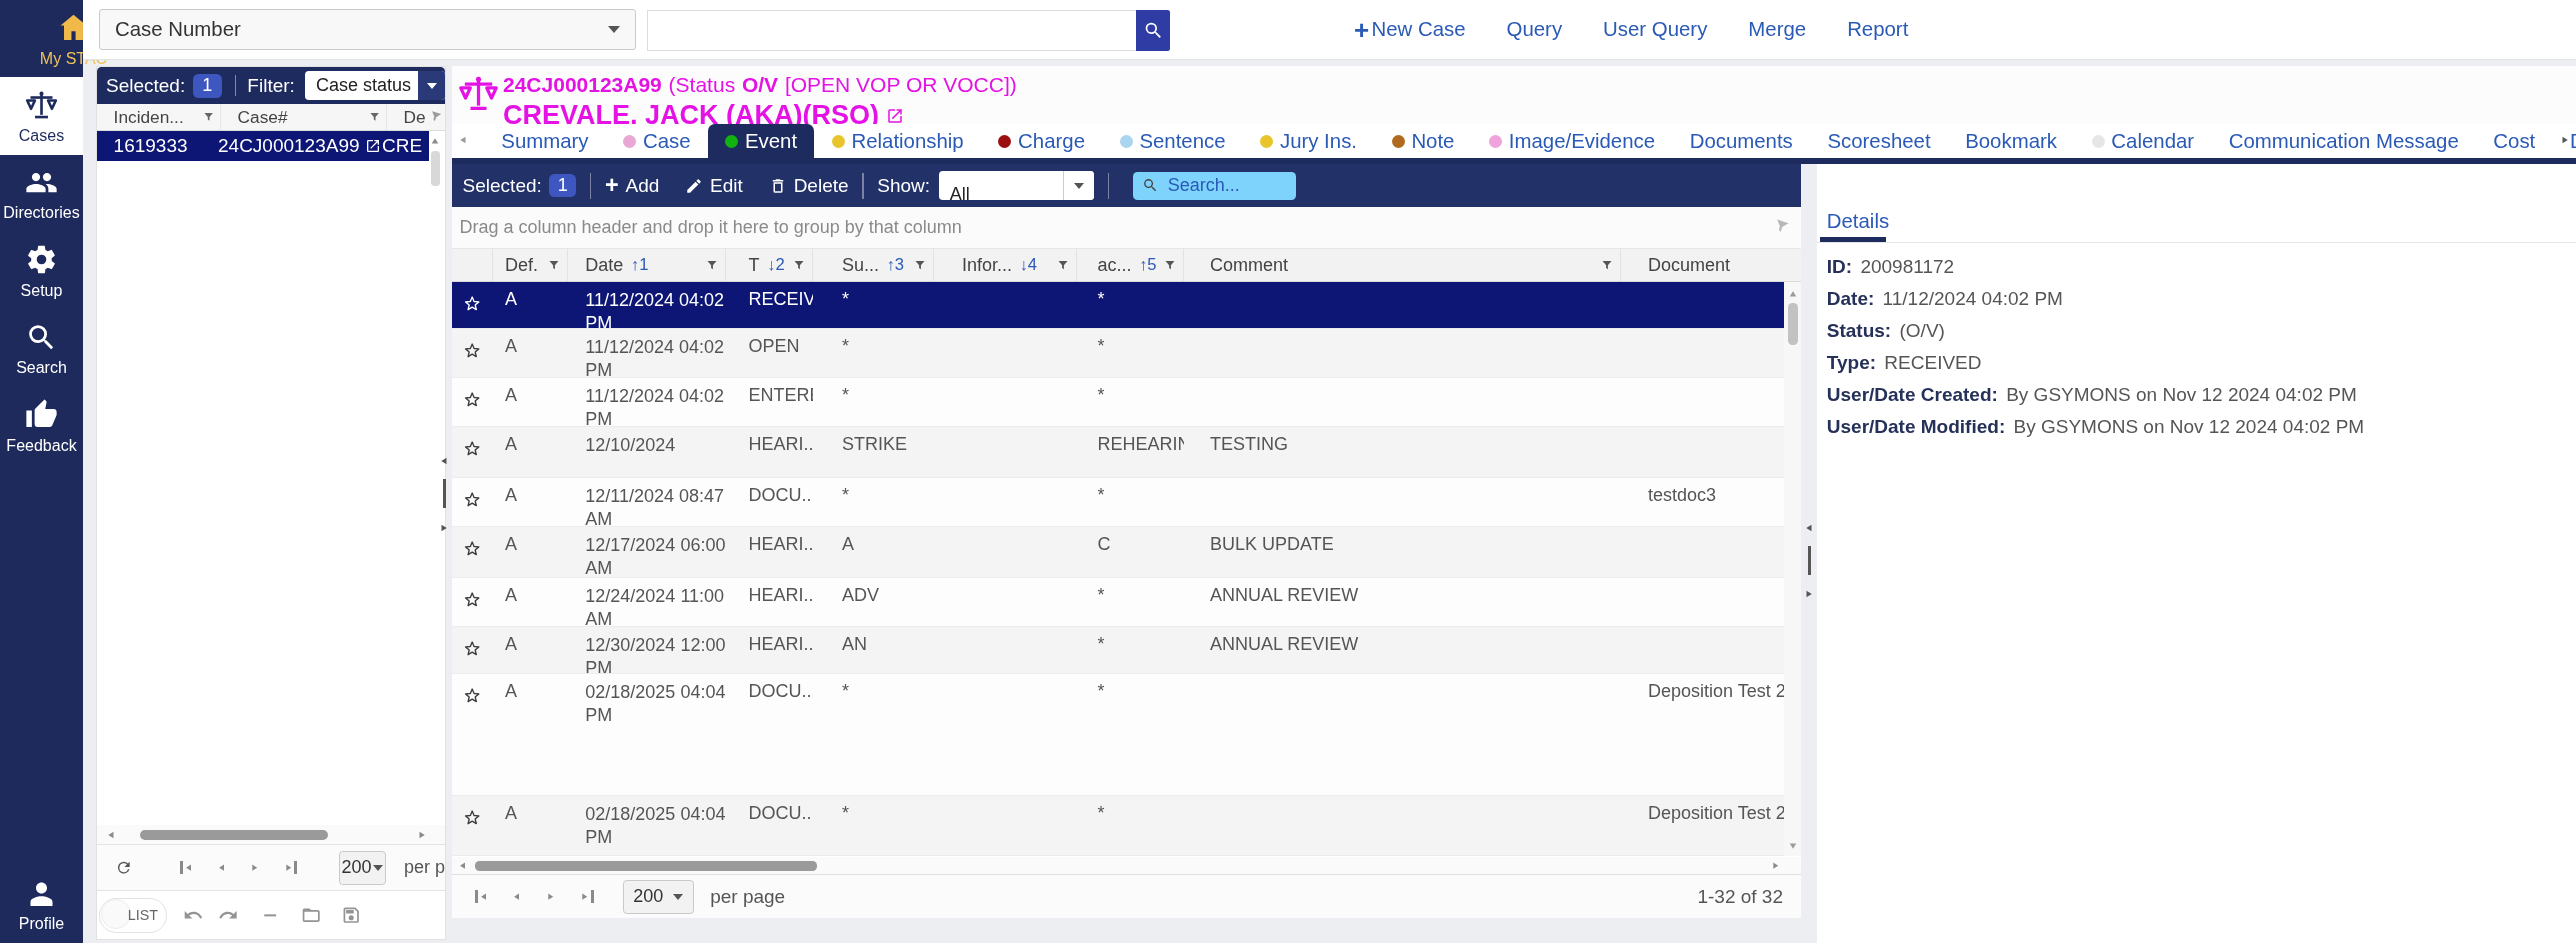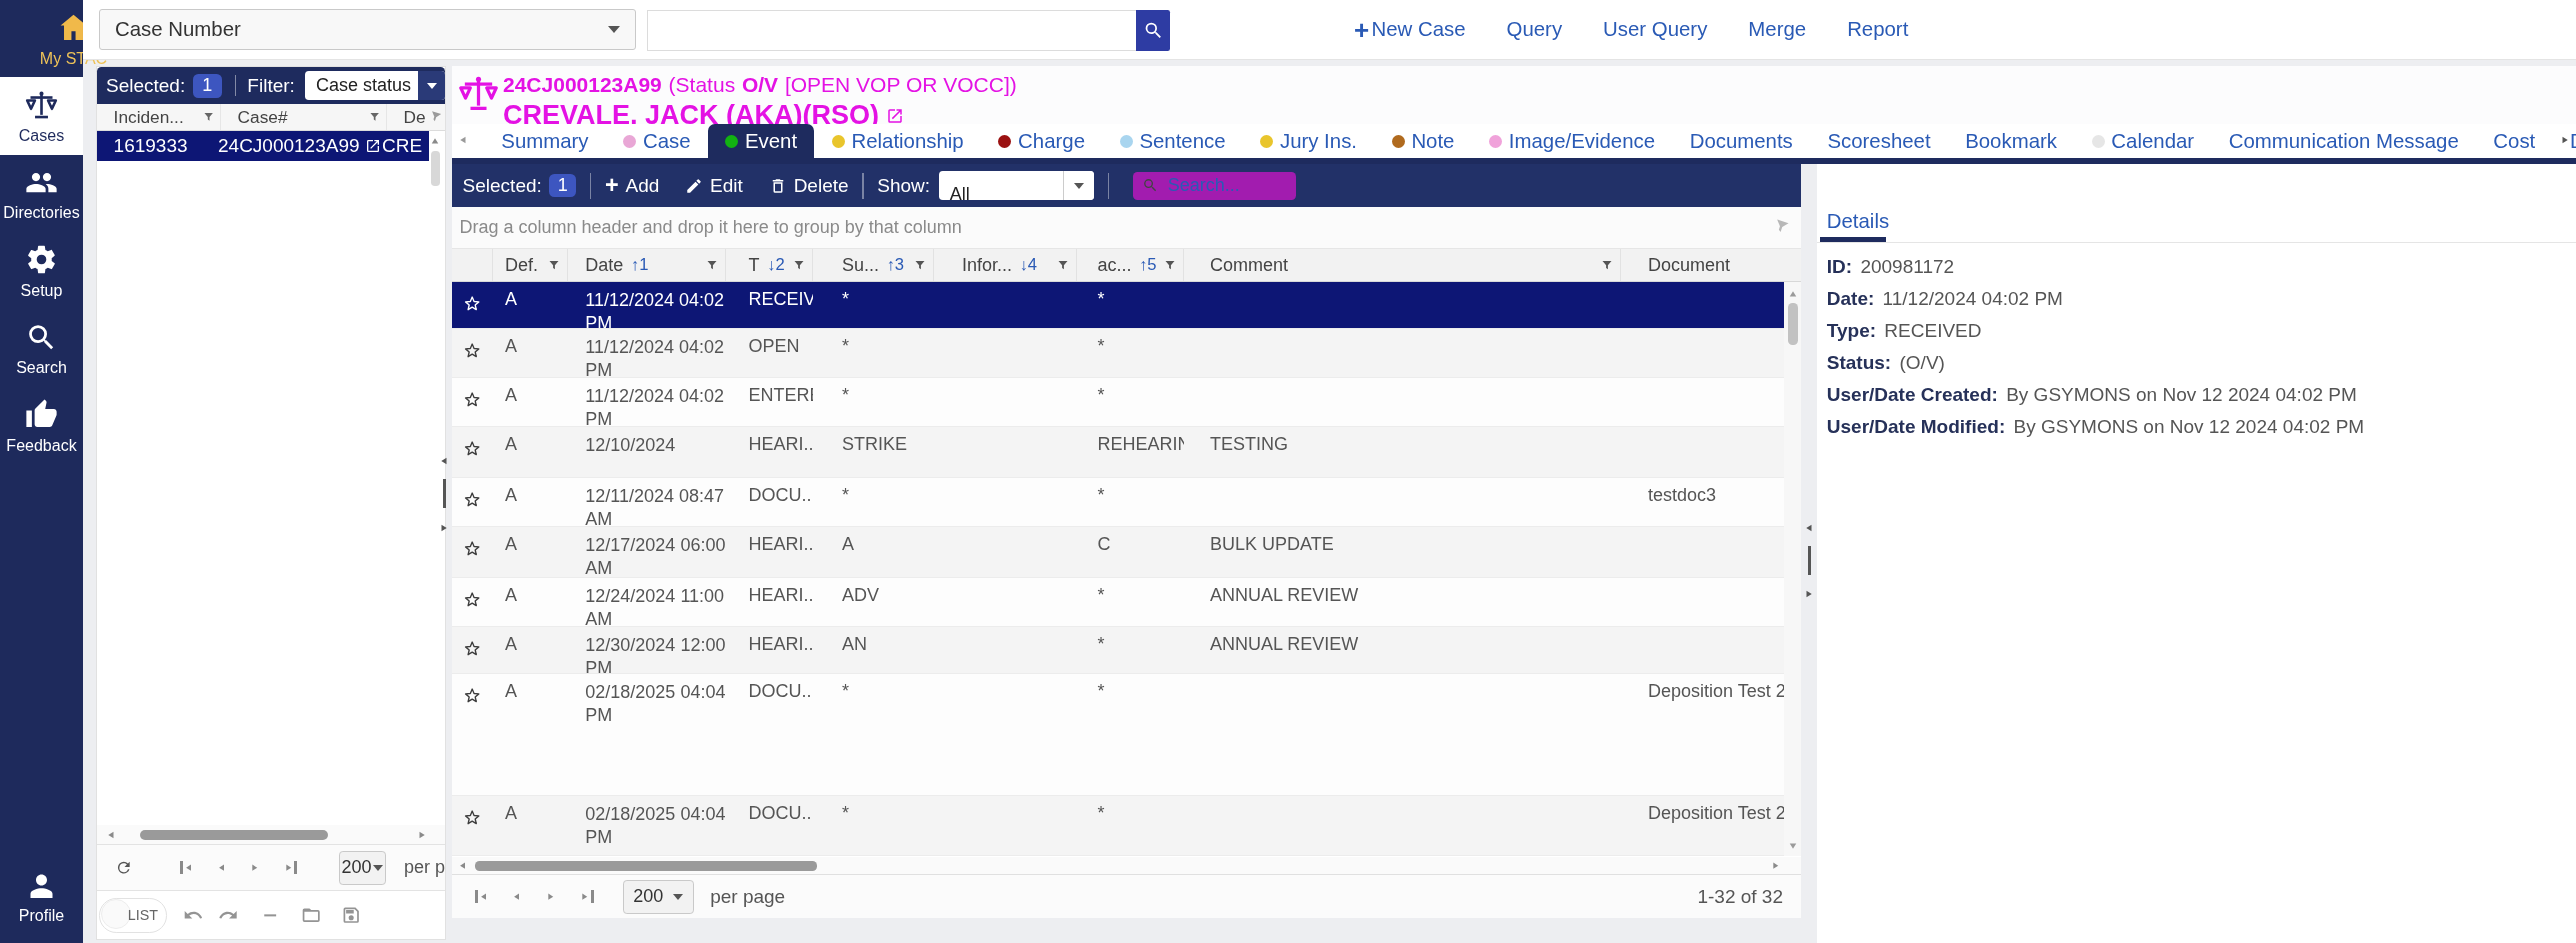--- a/index.html
+++ b/index.html
@@ -12,21 +12,21 @@
 
   
   .sidebar{position:absolute;left:0;top:0;width:83px;height:944px;background:#1e2a5c;}
   .sb-item{width:83px;display:flex;flex-direction:column;align-items:center;gap:5.3px;
            padding:11.3px 0 9.8px;color:#fff;cursor:pointer;box-sizing:border-box;}
   .sb-item .sb-ic{width:33px;height:33px;}
   .sb-label{font-size:16px;}
   .sb-item.gold{color:#f0b94a;margin-left:32px;}
   .sb-item.gold .sb-label{color:#eec258;}
   .sb-item.active{background:#ffffff;color:#1e2a5c;}
-  .sb-profile{position:absolute;left:0;bottom:9px;width:71px;}
+  .sb-profile{position:absolute;left:0;bottom:1px;width:71px;}
 
   
   .topbar{position:absolute;left:83px;top:0;width:2493px;height:60px;background:#ffffff;
           border-bottom:0.8px solid #e4e4e4;box-sizing:border-box;}
   .case-select{position:absolute;left:16px;top:9px;width:537px;height:41px;background:#f8f8f8;
                border:0.8px solid #c9c9c9;border-radius:3px;display:flex;align-items:center;
                padding:0 15px;font-size:20.4px;color:#333;box-sizing:border-box;cursor:pointer;}
   .caret{width:0;height:0;border-left:6px solid transparent;border-right:6px solid transparent;
          border-top:7.5px solid #555;}
   .caret.small{border-left-width:5.3px;border-right-width:5.3px;border-top-width:6.8px;}
@@ -120,21 +120,21 @@
             justify-content:center;margin-left:7.5px;font-size:18px;}
   .tb-div{width:1.5px;height:26px;background:rgba(255,255,255,.4);margin:0 13.6px;}
   .tb-btn{display:flex;align-items:center;gap:6.8px;cursor:pointer;white-space:nowrap;}
   .tb-btn .bi{width:18px;height:18px;color:#fff;}
   .tb-plus{font-size:23.4px;font-weight:bold;line-height:1;}.mlB{margin-left:26px;}
   .tb-select{margin-left:9px;width:155px;height:29px;background:#fff;border-radius:3.8px;display:flex;
              align-items:center;color:#222;font-size:18px;overflow:hidden;cursor:pointer;}
   .tb-select .val{padding-left:10.6px;margin-top:18px;}
   .tb-select .arrow-box{margin-left:auto;width:31px;height:29px;background:#fff;border-left:0.8px solid #ccc;
              display:flex;align-items:center;justify-content:center;box-sizing:border-box;}
-  .tb-search{margin-left:10.6px;width:163px;height:28px;background:#a21caf;border-radius:4.5px;display:flex;
+  .tb-search{margin-left:10.6px;width:163px;height:28px;background:#7dd3fc;border-radius:4.5px;display:flex;
              align-items:center;overflow:hidden;}
   .tb-search .islot{width:16.6px;height:16.6px;color:#444;margin-left:8.3px;flex:0 0 auto;}
   .tb-search input{border:none;outline:none;font-size:18px;width:121px;margin-left:7.5px;background:transparent;}
   .tb-search input::placeholder{color:#2a5ab5;opacity:1;}
   .expand-nav{position:absolute;left:2516px;top:164px;width:39px;height:43px;background:#223168;display:flex;
               align-items:center;justify-content:center;}
   .expand-btn{width:32px;height:35px;background:#8b90ba;border-radius:6.8px;display:flex;align-items:center;
               justify-content:center;color:#1e2b5e;cursor:pointer;}
   .expand-btn .islot{width:19.6px;height:19.6px;}
   .expand-ghost{position:absolute;left:2559px;top:176px;width:19px;height:19px;color:#ababab;cursor:pointer;}
@@ -883,26 +883,26 @@
     <div class="details-fields">
         <div class="d-line">
           <span class="d-label">ID:</span>
           <span class="d-value">200981172</span>
         </div>
         <div class="d-line">
           <span class="d-label">Date:</span>
           <span class="d-value">11/12/2024 04:02 PM</span>
         </div>
         <div class="d-line">
+          <span class="d-label">Status:</span>
+          <span class="d-value">(O/V)</span>
+        </div>
+        <div class="d-line">
           <span class="d-label">Type:</span>
           <span class="d-value">RECEIVED</span>
-        </div>
-        <div class="d-line">
-          <span class="d-label">Status:</span>
-          <span class="d-value">(O/V)</span>
         </div>
         <div class="d-line">
           <span class="d-label">User/Date Created:</span>
           <span class="d-value">By GSYMONS on Nov 12 2024 04:02 PM</span>
         </div>
         <div class="d-line">
           <span class="d-label">User/Date Modified:</span>
           <span class="d-value">By GSYMONS on Nov 12 2024 04:02 PM</span>
         </div>
       </div>

